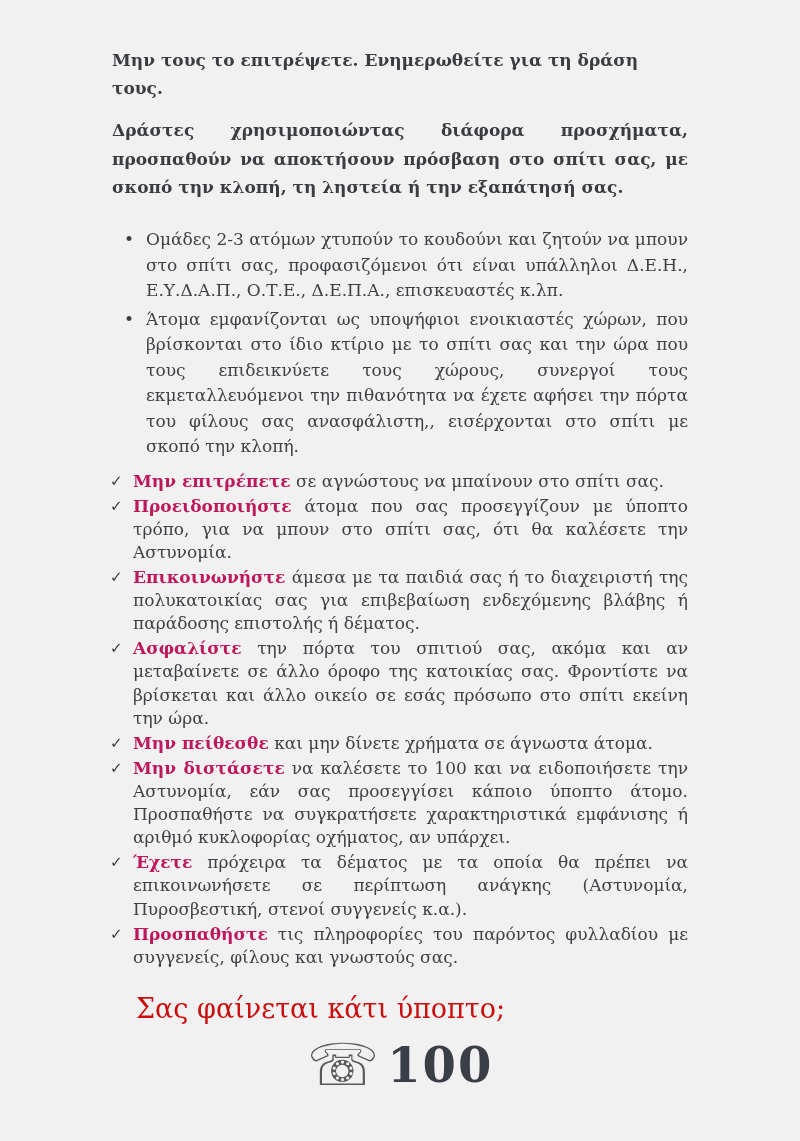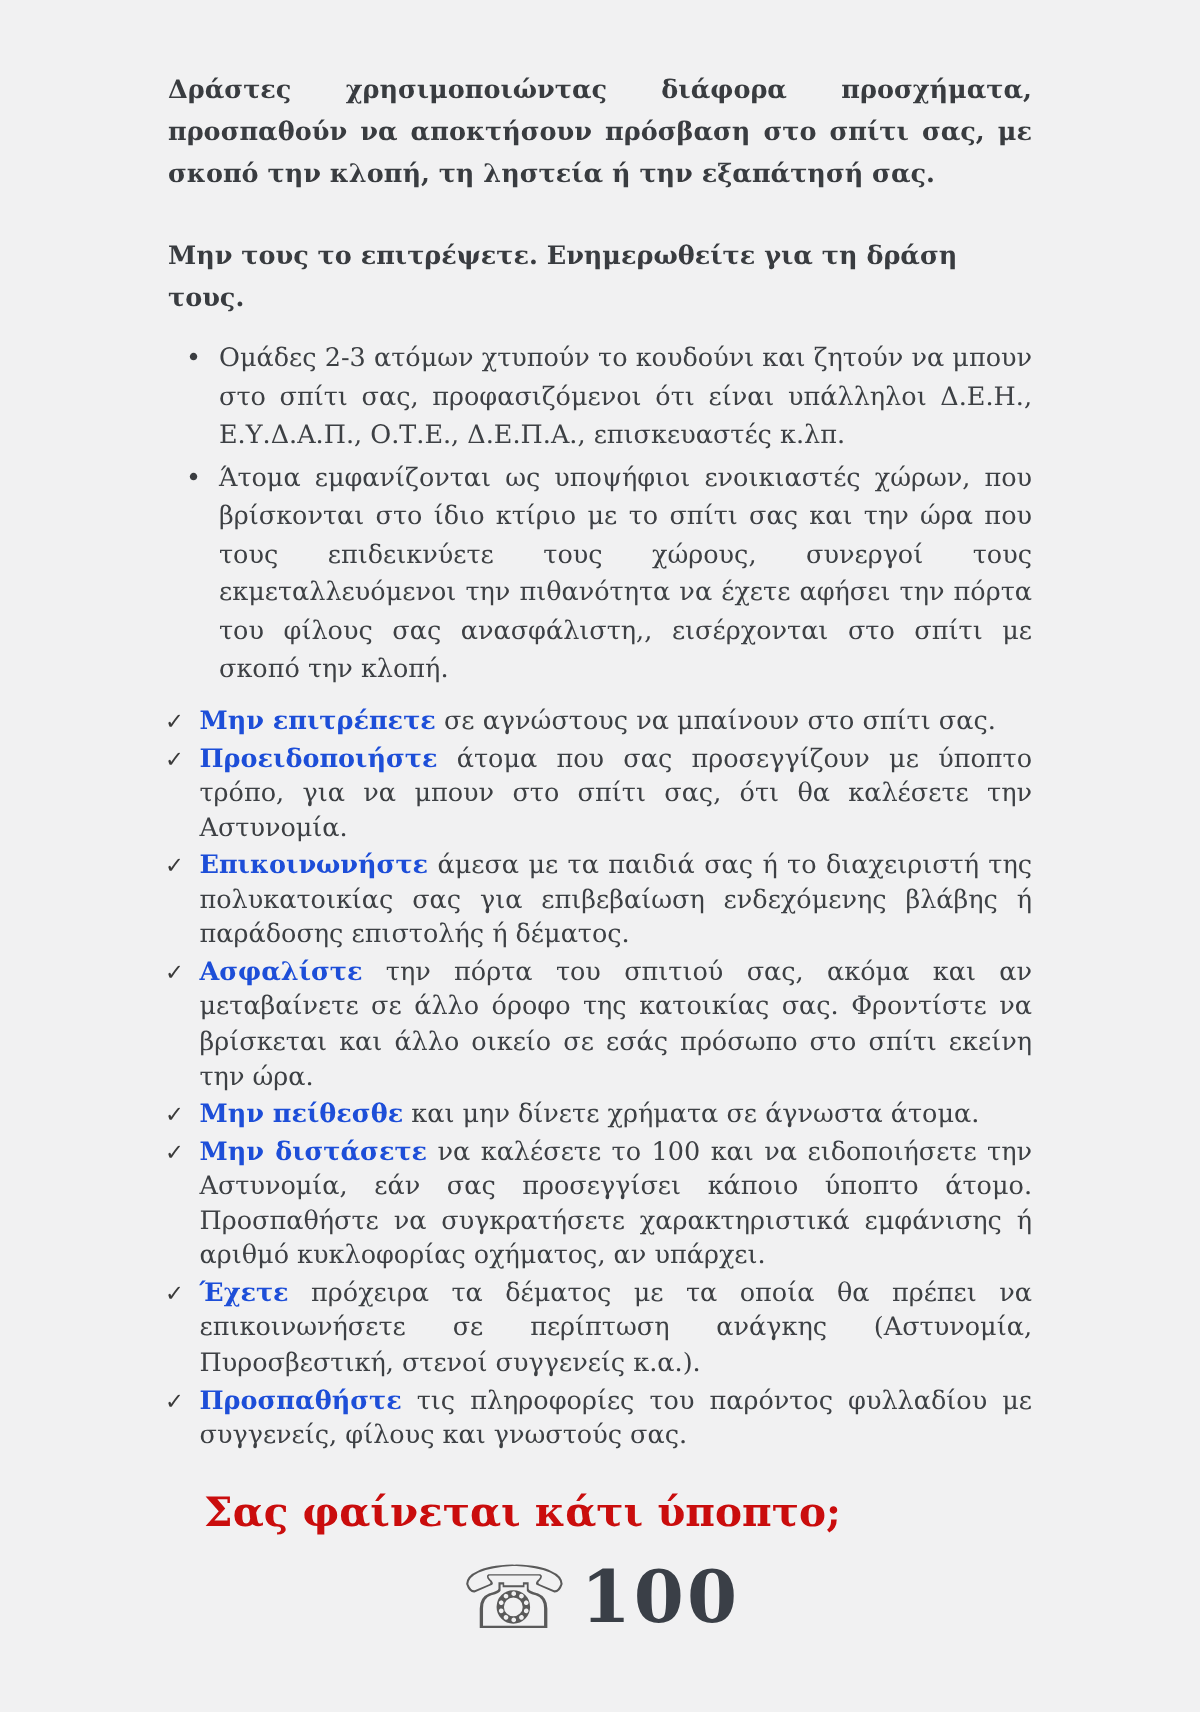--- a/index.html
+++ b/index.html
@@ -62,27 +62,27 @@
   }
   .check-glyph {
     position: absolute;
     left: -2px;
     top: 1px;
     font-family: "DejaVu Sans", sans-serif;
     font-size: 15px;
     font-weight: bold;
     color: #3b3b3b;
   }
-  .lead { font-weight: bold; color: #1d4ed8; }
+  .lead { font-weight: bold; color: #be185d; }
 
   
   .suspect-heading {
     margin: 24px 0 12px 24px;
     font-size: 27px;
-    font-weight: bold;
+    font-weight: normal;
     color: #ca0d0d;
   }
 
   
   .phone-row {
     display: flex;
     align-items: center;
     justify-content: center;
     gap: 8px;
     margin-top: 4px;
@@ -99,22 +99,22 @@
     letter-spacing: 2px;
     color: #3a3f47;
   }
 </style>
 </head>
 <body>
 
 <div class="page">
   <div class="content">
 
+    <p class="intro callout">Μην τους το επιτρέψετε. Ενημερωθείτε για τη δράση τους.</p>
     <p class="intro">Δράστες χρησιμοποιώντας διάφορα προσχήματα, προσπαθούν να αποκτήσουν πρόσβαση στο σπίτι σας, με σκοπό την κλοπή, τη ληστεία ή την εξαπάτησή σας.</p>
-    <p class="intro callout">Μην τους το επιτρέψετε. Ενημερωθείτε για τη δράση τους.</p>
 
     <ul class="methods">
       <li>
         <span class="bullet-glyph">•</span>
         <span>Ομάδες 2-3 ατόμων χτυπούν το κουδούνι και ζητούν να μπουν στο σπίτι σας, προφασιζόμενοι ότι είναι υπάλληλοι Δ.Ε.Η., Ε.Υ.Δ.Α.Π., Ο.Τ.Ε., Δ.Ε.Π.Α., επισκευαστές κ.λπ.</span>
       </li>
       <li>
         <span class="bullet-glyph">•</span>
         <span>Άτομα εμφανίζονται ως υποψήφιοι ενοικιαστές χώρων, που βρίσκονται στο ίδιο κτίριο με το σπίτι σας και την ώρα που τους επιδεικνύετε τους χώρους, συνεργοί τους εκμεταλλευόμενοι την πιθανότητα να έχετε αφήσει την πόρτα του φίλους σας ανασφάλιστη,, εισέρχονται στο σπίτι με σκοπό την κλοπή.</span>
       </li>

